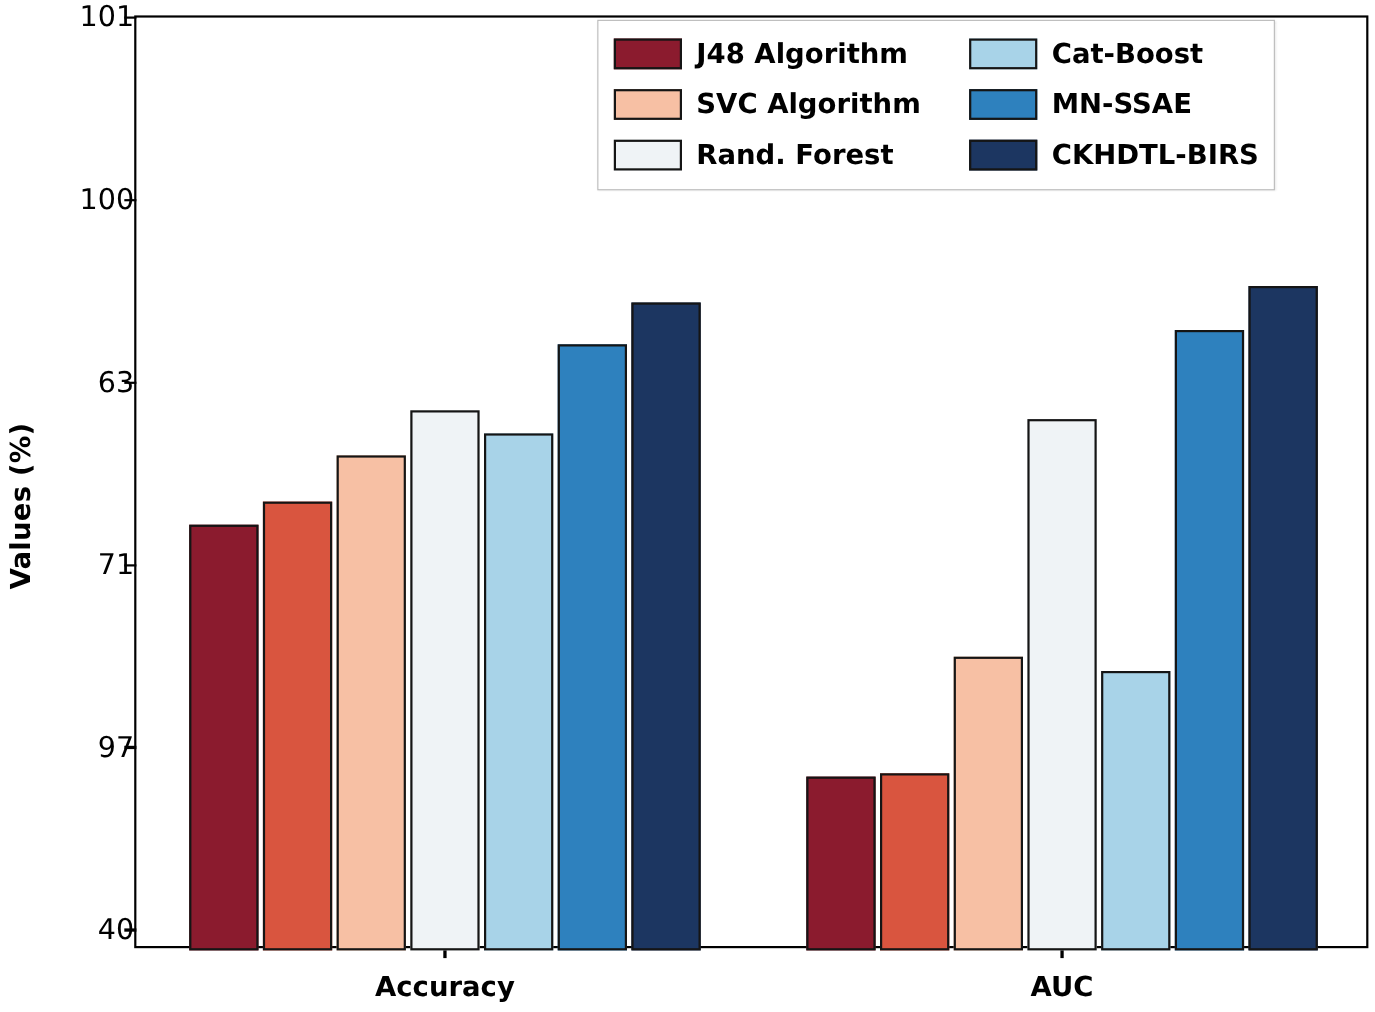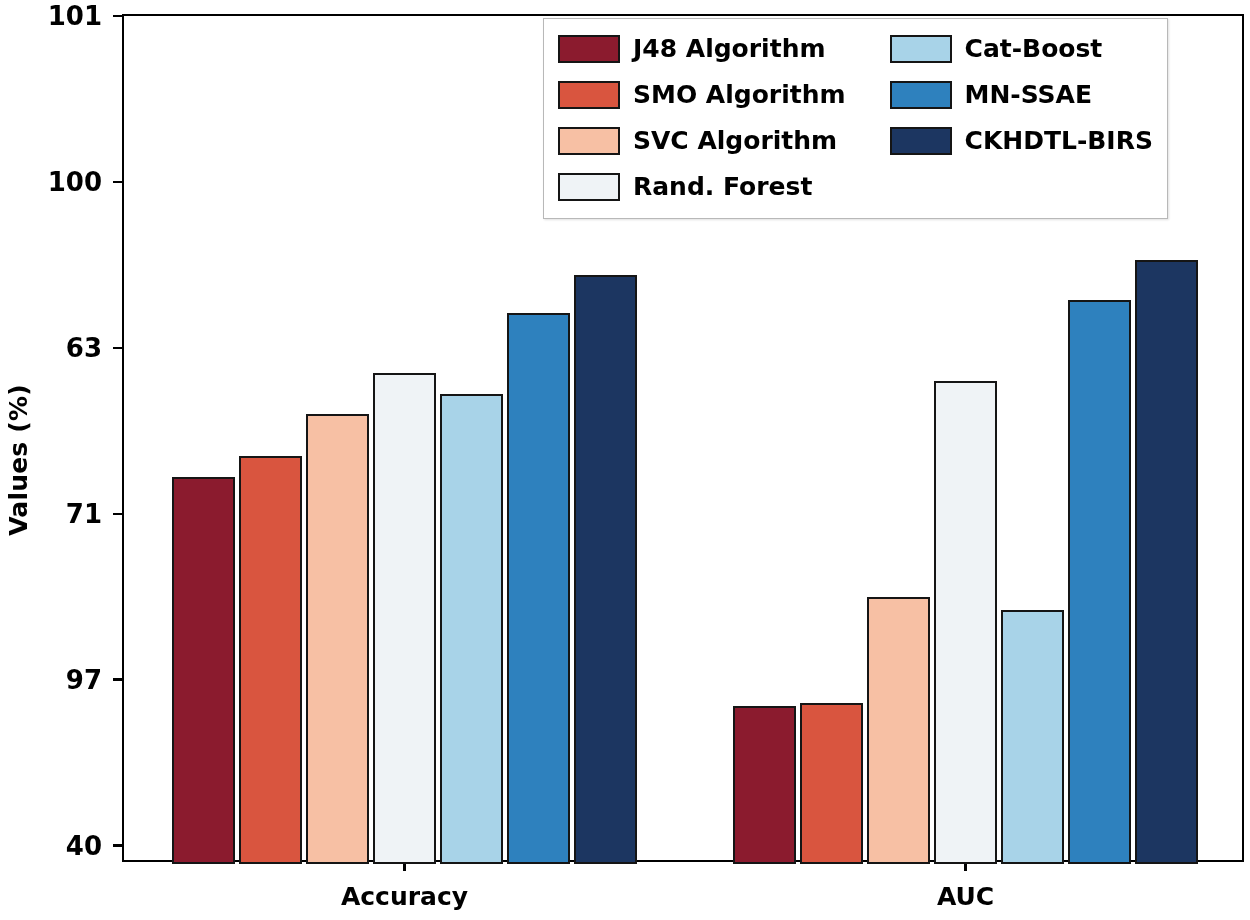--- a/index.html
+++ b/index.html
@@ -41,23 +41,23 @@
     width: 0;
   }
   .ytick .tmark {
     position: absolute;
     left: -11px; top: -1.3px;
     width: 11px; height: 2.6px;
     background: #000;
   }
   .ytick .tlabel {
     position: absolute;
-    right: 22px;
+    right: 2px;
     transform: translateY(-50%);
-    font-size: 26px; font-weight: bold; color: #000;
+    font-size: 26px; font-weight: normal; color: #000;
     white-space: nowrap;
     margin-left: 14px;
   }
 
   
   .xtick { position: absolute; top: 100%; }
   .xtick .tmark {
     position: absolute; left: -1.3px; top: 0;
     width: 2.6px; height: 11px; background: #000;
   }
@@ -160,24 +160,20 @@
       </div>
   </div>
 
   <div id="legend">
     <div class="legcol">
         <div class="legitem">
           <div class="legswatch" style="background: rgb(139, 27, 46);"></div>
           <div class="leglabel">J48 Algorithm</div>
         </div>
         <div class="legitem">
-          <div class="legswatch" style="background: rgb(217, 85, 63);"></div>
-          <div class="leglabel">SMO Algorithm</div>
-        </div>
-        <div class="legitem">
           <div class="legswatch" style="background: rgb(247, 192, 164);"></div>
           <div class="leglabel">SVC Algorithm</div>
         </div>
         <div class="legitem">
           <div class="legswatch" style="background: rgb(239, 243, 246);"></div>
           <div class="leglabel">Rand. Forest</div>
         </div>
       </div>
     <div class="legcol">
         <div class="legitem">

